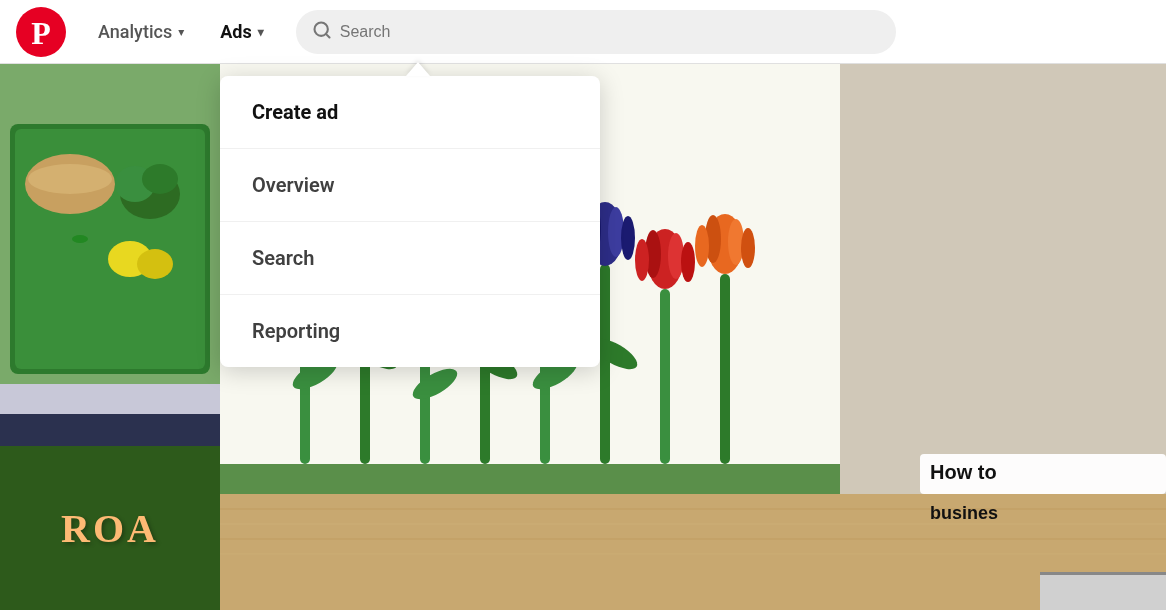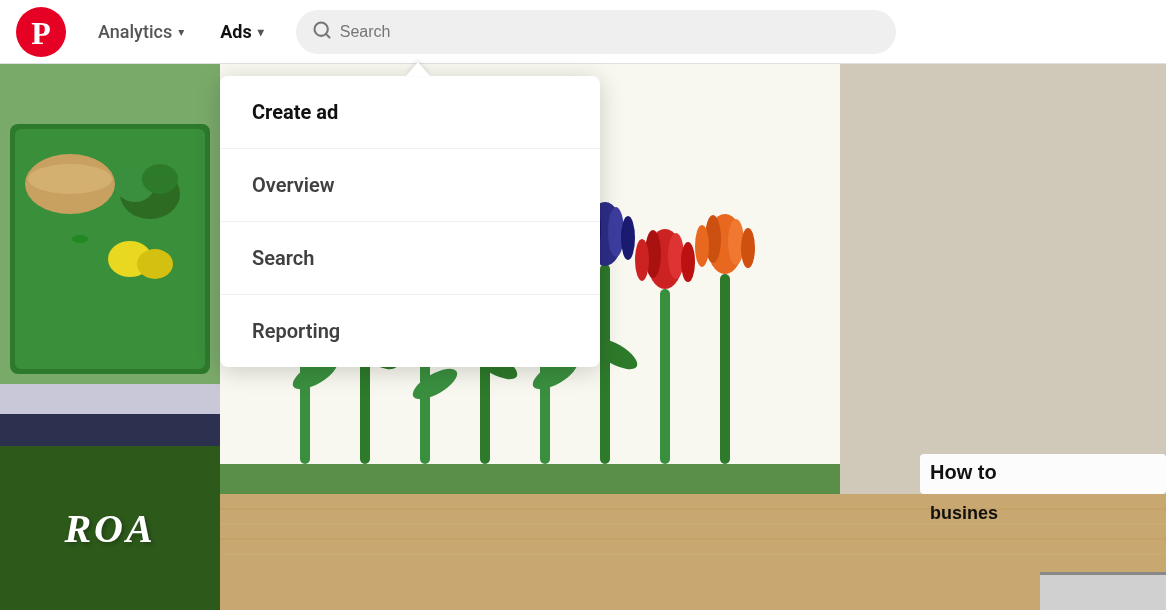--- a/index.html
+++ b/index.html
@@ -204,25 +204,24 @@
       height: 30%;
       background: #2d5a1b;
       display: flex;
       align-items: center;
       justify-content: center;
     }
 
     .roa-text {
       font-size: 40px;
       font-weight: 900;
-      color: #ffffff;
+      color: #fdba74;
       font-family: Georgia, serif;
       letter-spacing: 3px;
       text-shadow: 2px 2px 4px rgba(0,0,0,0.3);
-      font-style: italic;
     }
 
     
     .image-right {
       flex: 1;
       position: relative;
       overflow: hidden;
       text-decoration: underline;
     }
   </style>

